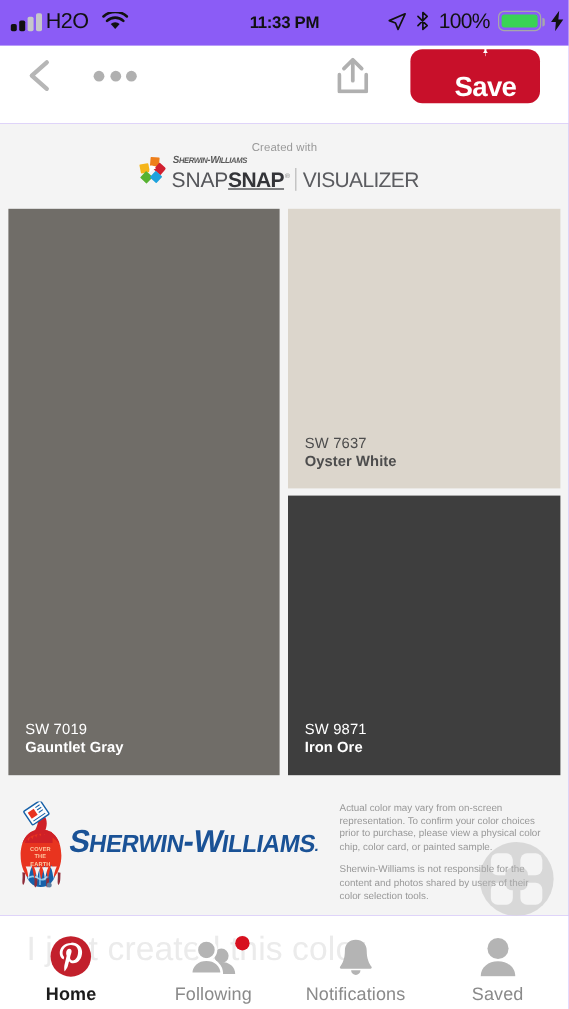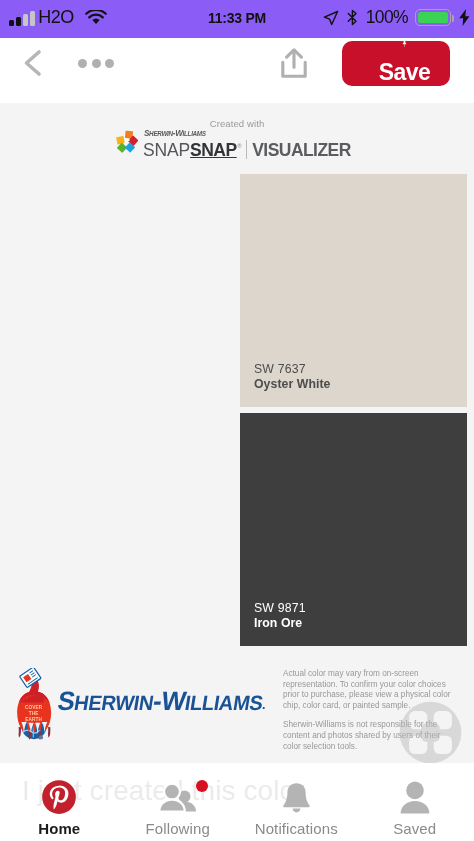--- a/index.html
+++ b/index.html
@@ -45,21 +45,21 @@
   .cslogo { position:absolute; left:107px; top:25px; width:260px; height:34px; }
   .pinwheel { position:absolute; left:8px; top:2px; }
   .cs-words { position:absolute; left:30px; top:0; }
   .cs-sw { position:absolute; left:7px; top:0px; font-size:8.6px; font-weight:bold; font-style:italic; white-space:nowrap;
            color:#5a5a5a; letter-spacing:-0.35px; transform:scaleX(0.95); transform-origin:left top; }
   .cs-main { position:absolute; left:6px; top:8.5px; display:flex; align-items:baseline; font-size:17.5px; color:#55565a; white-space:nowrap; }
   .cs-color { font-weight:300; letter-spacing:-0.15px; }
   .cs-snap { font-weight:bold; color:#333438; letter-spacing:-0.5px;text-decoration:underline; }
   .cs-reg { font-size:5.5px; position:relative; top:-8px; left:0.8px; color:#7a7a7a; }
   .cs-div { display:inline-block; width:1px; height:19px; background:#b9b9b9; margin:0 5.5px 0 5px; position:relative; top:3px; }
-  .cs-vis { font-weight:700; color:#5b5c60; letter-spacing:-0.55px; }
+  .cs-vis { font-weight:400; color:#5b5c60; letter-spacing:-0.55px; }
 
   .swatches { position:absolute; left:0; top:0; width:474px; height:660px; }
   .sw { position:absolute; }
   .sw-a { left:7px;   top:71px;  width:226px; height:472px; background:#706D68; }
   .sw-b { left:240px; top:71px;  width:227px; height:233px; background:#DCD6CC; }
   .sw-c { left:240px; top:310px; width:227px; height:233px; background:#3E3E3E; }
   .sw-lab { position:absolute; left:14px; bottom:15px; }
   .sw-a .sw-lab, .sw-c .sw-lab { color:#fff; }
   .sw-b .sw-lab { color:#4d4d4d; }
   .sw-code { font-size:12.3px; line-height:15px; letter-spacing:0.15px; }
@@ -175,20 +175,26 @@
         <div class="cs-main">
           <span class="cs-color">SNAP</span>
             <span class="cs-snap">SNAP</span>
             <span class="cs-reg">®</span>
             <span class="cs-div"></span>
             <span class="cs-vis">VISUALIZER</span>
         </div>
       </div>
     </div>
     <div class="swatches">
+      <div class="sw sw-a">
+        <div class="sw-lab">
+          <div class="sw-code">SW 7019</div>
+          <div class="sw-name">Gauntlet Gray</div>
+        </div>
+      </div>
       <div class="sw sw-b">
         <div class="sw-lab">
           <div class="sw-code">SW 7637</div>
           <div class="sw-name">Oyster White</div>
         </div>
       </div>
       <div class="sw sw-c">
         <div class="sw-lab">
           <div class="sw-code">SW 9871</div>
           <div class="sw-name">Iron Ore</div>

